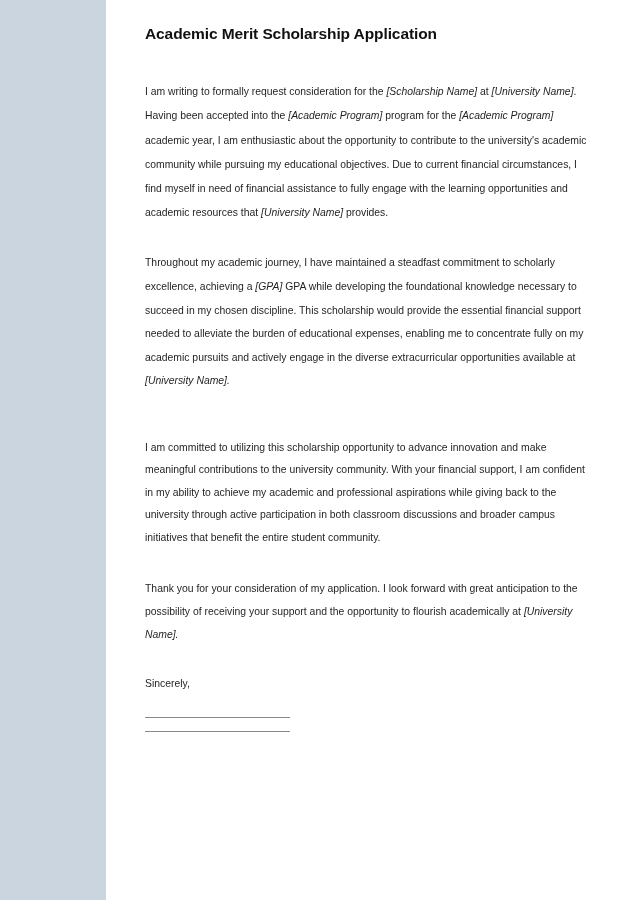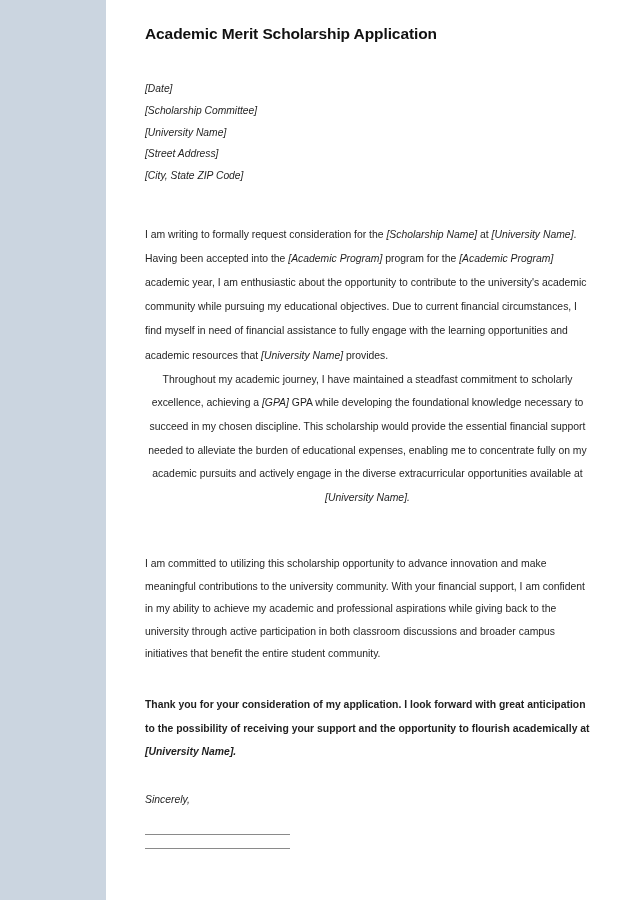--- a/index.html
+++ b/index.html
@@ -79,44 +79,42 @@
   
   .para-open-loose {
     margin-top: 36px;
     line-height: 24.2px;
   }
   .para-open-tight {
     line-height: 22.4px;
   }
 
   .para-2-loose {
+    margin-top: 26px;
     line-height: 23.6px;
-    text-align: center;
   }
   .para-2-tight {
     line-height: 22.2px;
   }
 
   .para-3 {
     margin-top: 44px;
     line-height: 22.4px;
   }
 
   .para-4 {
     margin-top: 28px;
     line-height: 23.2px;
-    font-weight: bold;
   }
 
   .closing {
     margin-top: 30px;
     font-size: 10.4px;
     color: #1f1f1f;
     line-height: 1.4;
-    font-style: italic;
   }
 
   em {
     font-style: italic;
   }
 
   .sig-lines {
     margin-top: 26px;
   }
   .sig-rule {
@@ -130,27 +128,20 @@
 <body>
 
 <div id="page">
 
   <div id="sidebar-band"></div>
 
   <div id="doc">
 
     <h1 class="doc-title">Academic Merit Scholarship Application</h1>
 
-    <div class="address-block">
-      <div class="address-line">[Date]</div>
-      <div class="address-line">[Scholarship Committee]</div>
-      <div class="address-line">[University Name]</div>
-      <div class="address-line">[Street Address]</div>
-      <div class="address-line">[City, State ZIP Code]</div>
-    </div>
 
 
     <p class="para para-open-loose"><span>I am writing to formally request consideration for the </span><em>[Scholarship Name]</em><span> at </span><em>[University Name]</em><span>. Having been accepted into the </span><em>[Academic Program]</em><span> program for the </span><em>[Academic Program]</em><span class="para-open-tight">  academic year, I am enthusiastic about the opportunity to contribute to the university's academic community while pursuing my educational objectives. Due to current financial circumstances, I find myself in need of financial assistance to fully engage with the learning opportunities and academic resources that </span><em>[University Name]</em><span> provides.</span></p>
 
     <p class="para para-2-loose"><span>Throughout my academic journey, I have maintained a steadfast commitment to scholarly excellence, achieving a </span><em>[GPA]</em><span class="para-2-tight"> GPA while developing the foundational knowledge necessary to succeed in my chosen discipline. This scholarship would provide the essential financial support needed to alleviate the burden of educational expenses, enabling me to concentrate fully on my academic pursuits and actively engage in the diverse extracurricular opportunities available at </span><em>[University Name].</em><span></span></p>
 
     <p class="para para-3">I am committed to utilizing this scholarship opportunity to advance innovation and make meaningful contributions to the university community. With your financial support, I am confident in my ability to achieve my academic and professional aspirations while giving back to the university through active participation in both classroom discussions and broader campus initiatives that benefit the entire student community.</p>
 
     <p class="para para-4"><span>Thank you for your consideration of my application. I look forward with great anticipation to the possibility of receiving your support and the opportunity to flourish academically at </span><em>[University Name].</em><span></span></p>
 

